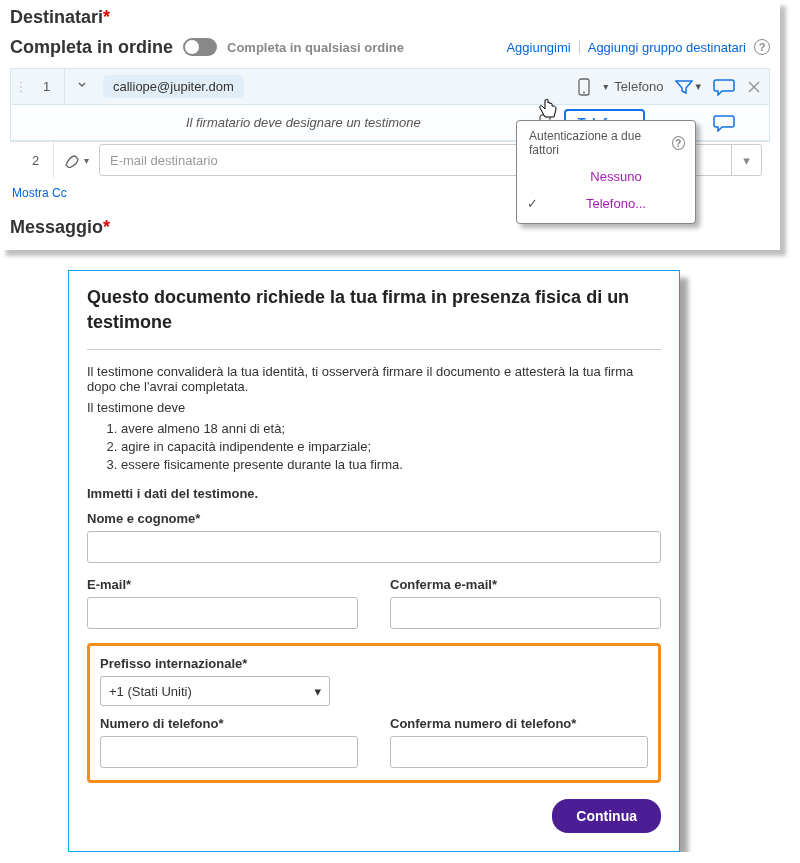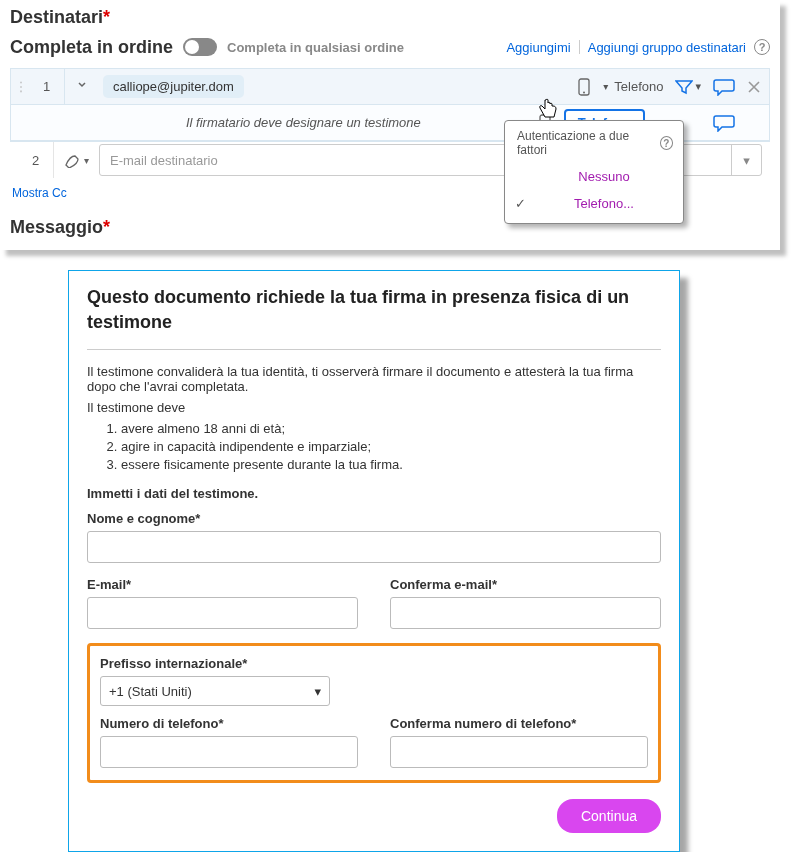--- a/index.html
+++ b/index.html
@@ -32,21 +32,21 @@
   .filter-icon svg{stroke:#1473e6;}
   .speech-icon svg{stroke:#1473e6;}
   .close-x svg{stroke:#888;}
 
   .second-row{ display:flex; align-items:center; height:36px; padding:0 8px; gap:10px;}
   .second-num{ width:36px; text-align:center; color:#555; border-right:1px solid #e5e5e5; height:100%; display:flex; align-items:center; justify-content:center;}
   .second-input{ flex:1; height:32px; border:1px solid #ccc; border-radius:3px; display:flex; align-items:center;}
   .second-input .inner{ flex:1; height:100%; padding:0 10px; color:#999; display:flex; align-items:center;}
   .second-input .tail{ width:30px; border-left:1px solid #ccc; display:flex; align-items:center; justify-content:center; color:#888; height:100%;}
 
-  .dropdown-pop { position:absolute; top:120px; right:96px; width:180px; background:#fff; border:1px solid #888; border-radius:4px; box-shadow:4px 4px 5px rgba(0,0,0,0.3); z-index:10; padding-bottom:6px;}
+  .dropdown-pop { position:absolute; top:120px; right:84px; width:180px; background:#fff; border:1px solid #888; border-radius:4px; box-shadow:4px 4px 5px rgba(0,0,0,0.3); z-index:10; padding-bottom:6px;}
   .dropdown-pop .hdr{ padding:8px 10px 6px 12px; font-size:12px; color:#555; display:flex; align-items:center; gap:6px;}
   .dropdown-pop .opt{ padding:6px 10px 6px 30px; font-size:13px; color:#a21caf; position:relative; cursor:pointer;text-align:center;}
   .dropdown-pop .opt.checked::before{content:"✓"; position:absolute; left:10px; color:#555;}
 
   .show-cc{ color:#0265dc; font-size:12px; padding:8px 2px 4px 2px; cursor:pointer;}
 
   
   .modal { width:612px; margin-left:68px; border:1px solid #0ea5e9; background:#fff; box-shadow:8px 8px 5px rgba(0,0,0,0.35); padding:14px 18px 18px 18px; position:relative;}
   .modal h2 { font-size:18px; font-weight:600; line-height:1.4; color:#222; margin-bottom:14px;}
   hr.sep{ border:none; border-top:1px solid #ccc; margin-bottom:14px;}
@@ -55,21 +55,21 @@
   .modal ol li{ margin-bottom:3px;}
   .modal .intro{ font-weight:600; margin:10px 0 10px 0; font-size:13px;}
   .field-label{ font-weight:600; font-size:13px; margin-bottom:5px; display:block;}
   .text-input{ width:100%; height:32px; border:1px solid #bbb; border-radius:3px; }
   .col2{ display:flex; gap:32px;}
   .col2 > div{flex:1;}
   .field-group{ margin-bottom:14px;}
   .highlight-box{ border:3px solid #f28c1b; border-radius:4px; padding:10px 10px 12px 10px; margin-bottom:16px;}
   .highlight-box .field-group{margin-bottom:10px;}
   .select{ width:230px; height:30px; border:1px solid #bbb; border-radius:3px; padding:0 8px; display:flex; align-items:center; justify-content:space-between; background:#fff;}
-  .continue-btn{ background:#d946ef; color:#fff; border:none; border-radius:16px; padding:9px 24px; font-size:14px; font-weight:400; float:right; cursor:pointer;}
+  .continue-btn{ background:#4c1d95; color:#fff; border:none; border-radius:16px; padding:9px 24px; font-size:14px; font-weight:700; float:right; cursor:pointer;}
   .cursor-hand{ position:absolute; right:222px; top:98px; z-index:20; }
 </style>
 </head>
 <body>
 
 <div class="main-panel">
   <div class="section-label">
     <span>Destinatari</span><span class="req">*</span>
   </div>
 

